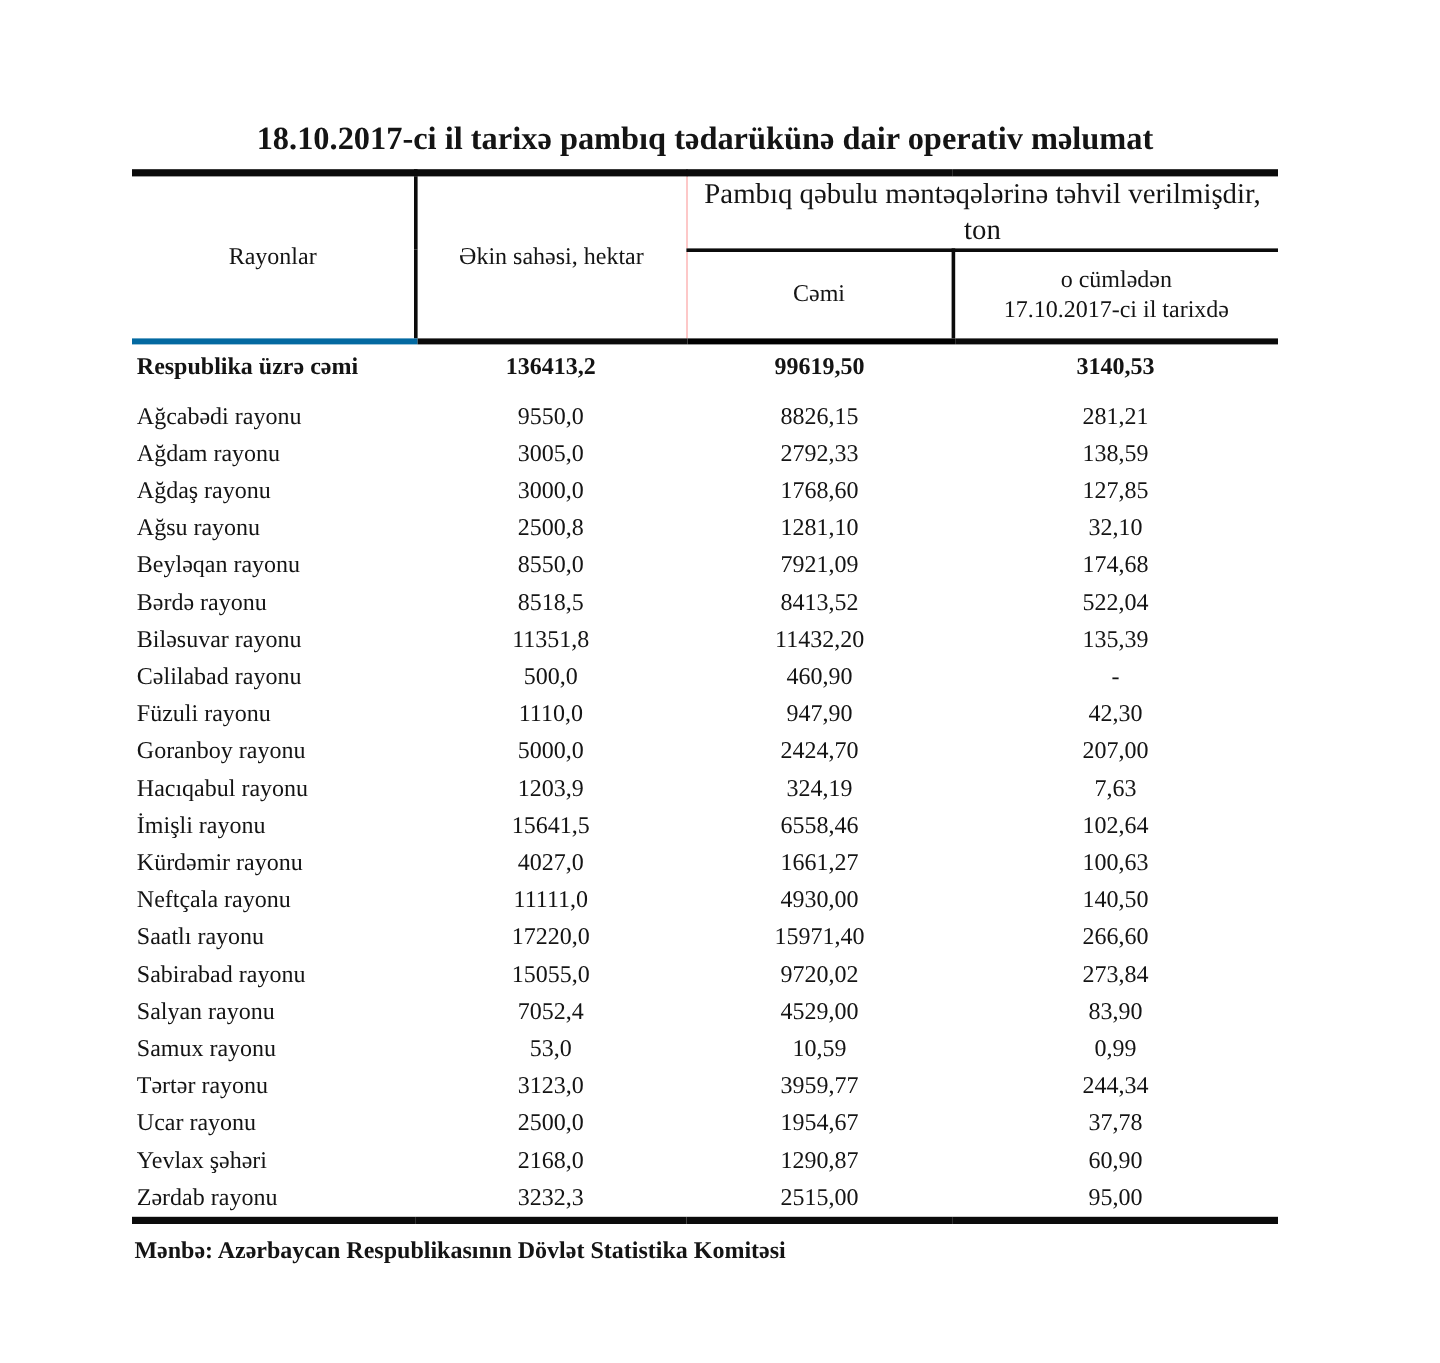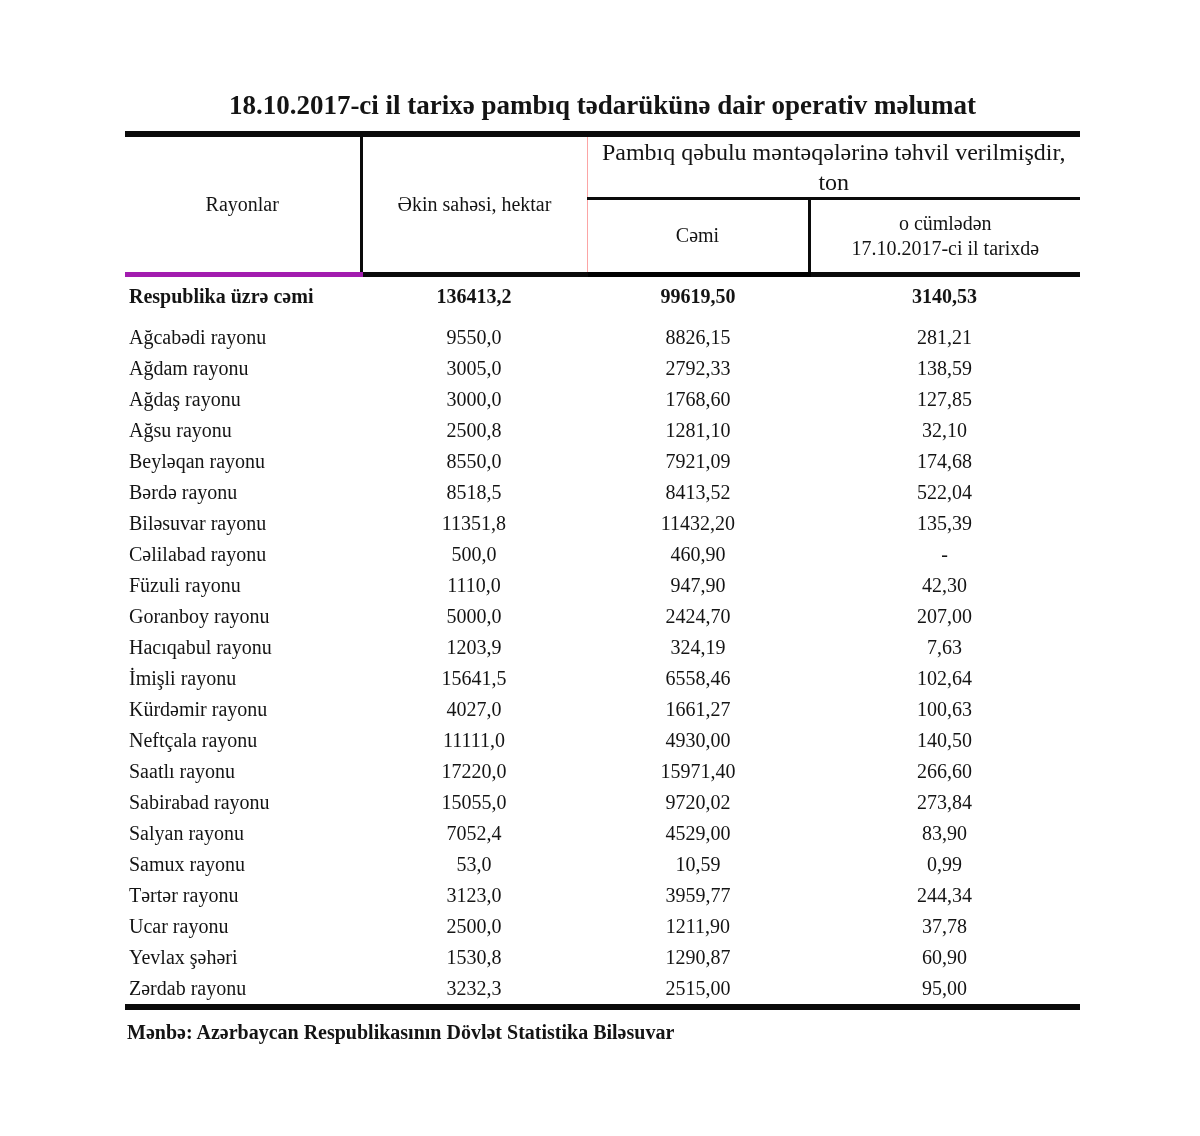--- a/index.html
+++ b/index.html
@@ -11,23 +11,22 @@
     width: 1200px;
     height: 1136px;
     position: relative;
     font-family: "Liberation Serif", serif;
     color: #141414;
     overflow: hidden;
   }
   .doc {
     position: absolute;
     left: 110px;
-    top: 89px;
+    top: 99px;
     width: 955px;
-    margin-left: 15px;
   }
   .title {
     font-size: 27px;
     font-weight: bold;
     text-align: center;
     margin: 0 0 8px 0;
     line-height: 1.25;
     white-space: nowrap;
   }
   table.stat-table {
@@ -45,21 +44,21 @@
   thead th {
     font-weight: normal;
     font-size: 20px;
     text-align: center;
     vertical-align: middle;
     padding: 0;
     line-height: 1.25;
   }
   th.h-rayonlar {
     border-right: 3px solid #0b0b0b;
-    border-bottom: 5px solid #a21caf;
+    border-bottom: 5px solid #0369a1;
   }
   th.h-area {
     border-right: 1px solid #fca5a5;
     border-bottom: 5px solid #0b0b0b;
   }
   th.h-group {
     height: 40px;
     border-bottom: 3px solid #0b0b0b;
     font-size: 24px;
   }
@@ -242,32 +241,32 @@
         </tr>
         <tr>
           <td class="c-label">Tərtər rayonu</td>
           <td class="c-num">3123,0</td>
           <td class="c-num">3959,77</td>
           <td class="c-num">244,34</td>
         </tr>
         <tr>
           <td class="c-label">Ucar rayonu</td>
           <td class="c-num">2500,0</td>
-          <td class="c-num">1211,90</td>
+          <td class="c-num">1954,67</td>
           <td class="c-num">37,78</td>
         </tr>
         <tr>
           <td class="c-label">Yevlax şəhəri</td>
-          <td class="c-num">1530,8</td>
+          <td class="c-num">2168,0</td>
           <td class="c-num">1290,87</td>
           <td class="c-num">60,90</td>
         </tr>
         <tr>
           <td class="c-label">Zərdab rayonu</td>
           <td class="c-num">3232,3</td>
           <td class="c-num">2515,00</td>
           <td class="c-num">95,00</td>
         </tr>
       </tbody>
   </table>
 
-  <p class="source">Mənbə: Azərbaycan Respublikasının Dövlət Statistika Biləsuvar</p>
+  <p class="source">Mənbə: Azərbaycan Respublikasının Dövlət Statistika Komitəsi</p>
 </div>
 
 </body></html>

